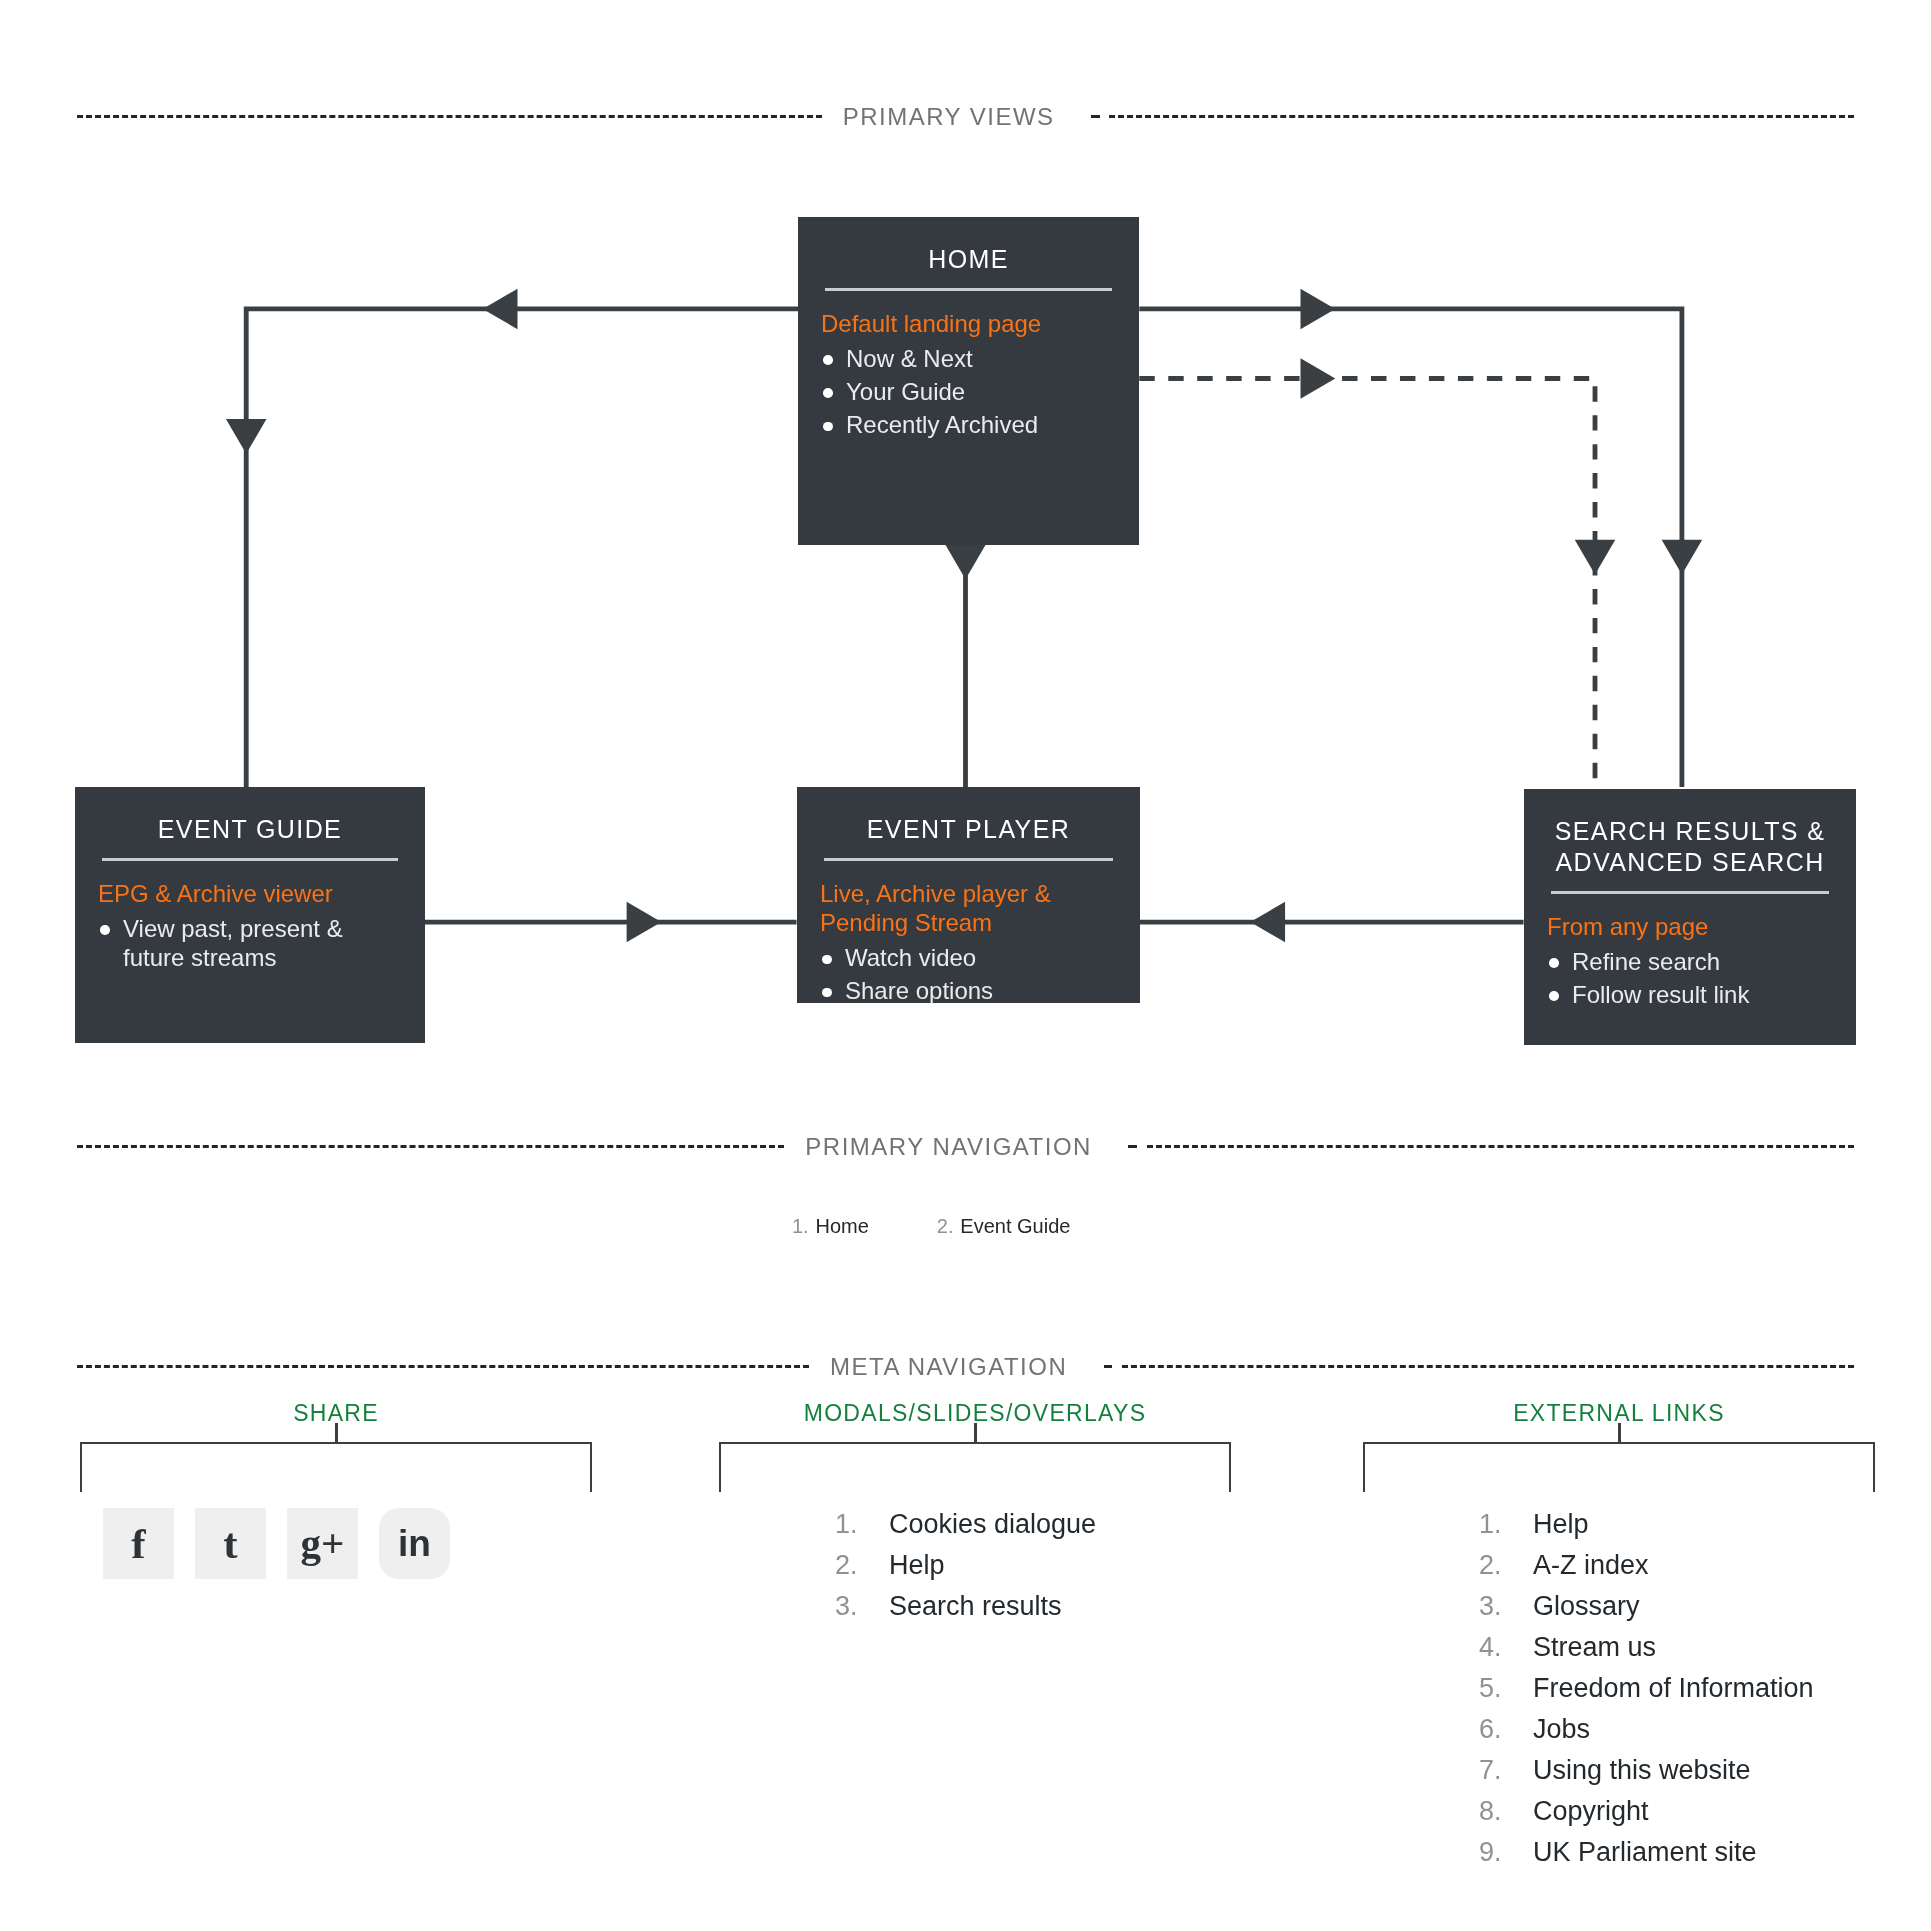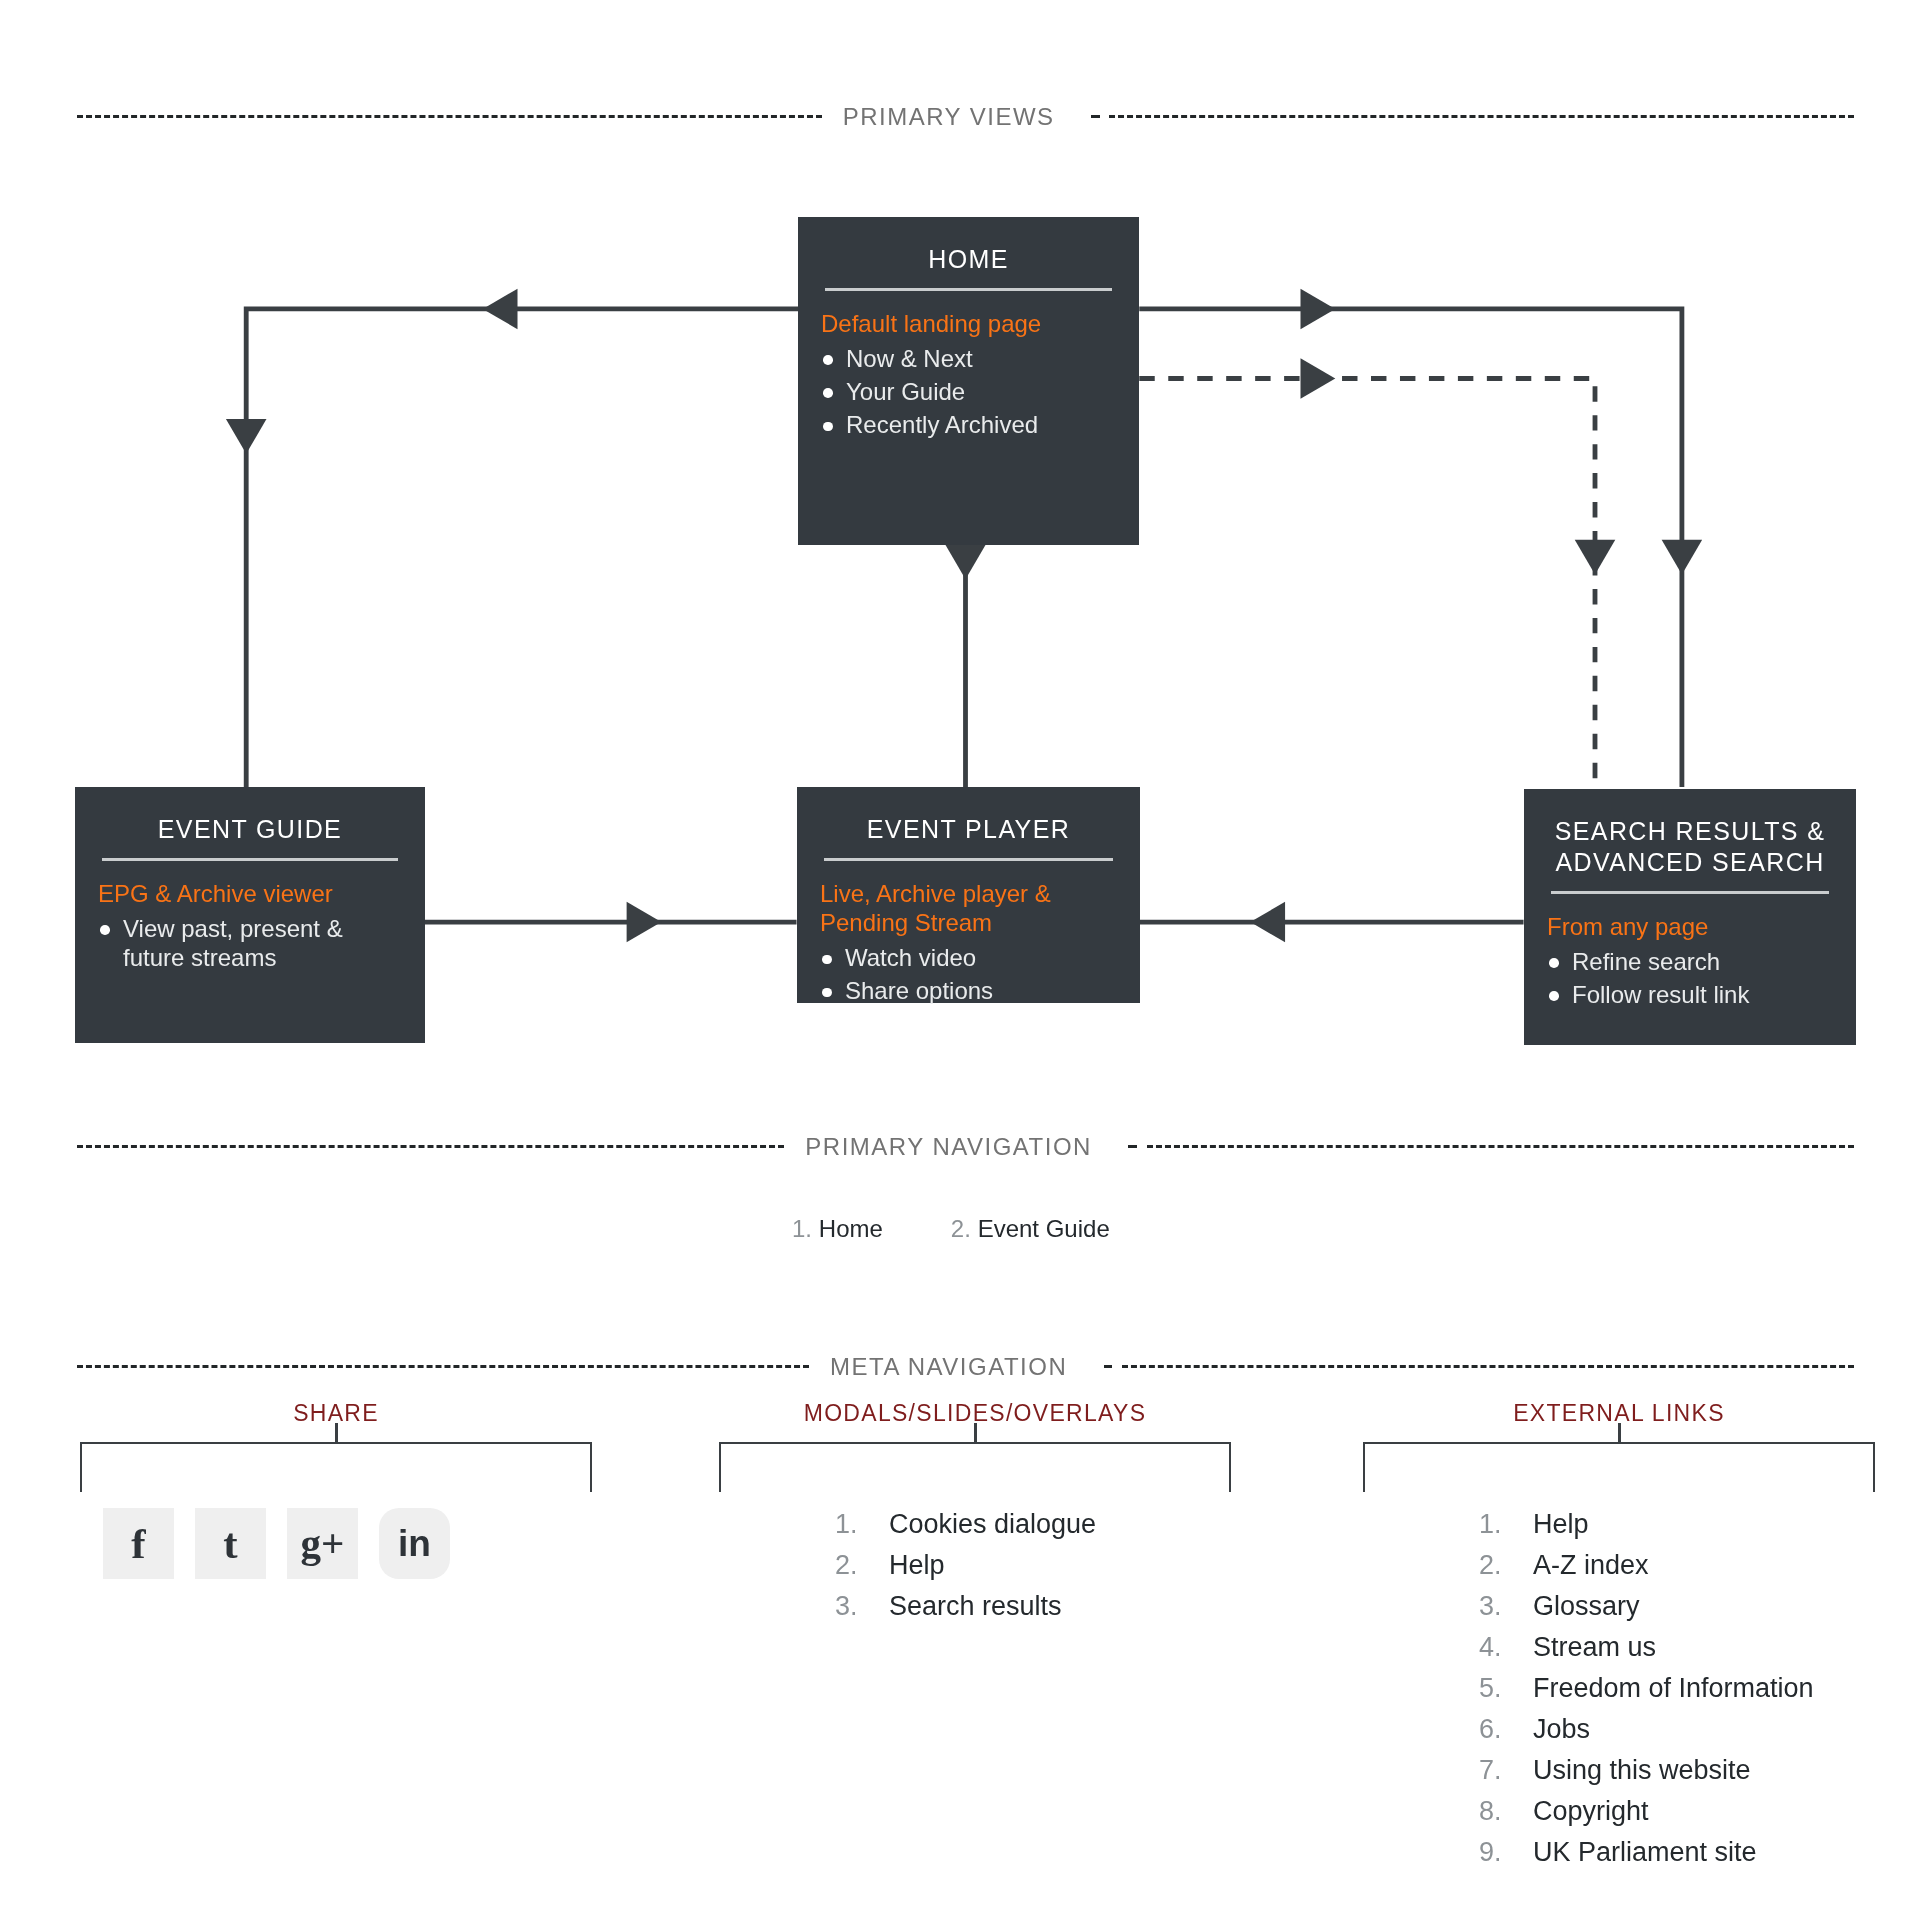--- a/index.html
+++ b/index.html
@@ -96,35 +96,35 @@
     border-radius: 50%;
     background: #ffffff;
   }
 
   
   #primary-nav-items {
     position: absolute;
     left: 792px; top: 1215px;
     display: flex;
     gap: 68px;
-    font-size: 24px;
+    font-size: 20px;
   }
   #primary-nav-items .pn-item { white-space: nowrap; }
   #primary-nav-items .pn-num { color: #8d9296; margin-right: 6.8px; }
   #primary-nav-items .pn-label { color: #24292d; }
 
   
   .meta-group { position: absolute; }
   .meta-group .mg-title {
     position: absolute;
     top: 0; left: 0; width: 100%;
     text-align: center;
     font-size: 23px;
     letter-spacing: 1.3px;
-    color: #7f1d1d;
+    color: #15803d;
     white-space: nowrap;
   }
   .bracket {
     position: absolute;
     left: 0; top: 42px;
     width: 100%;
     height: 50px;
     border-top: 2.9px solid #3a3f43;
     border-left: 2.9px solid #3a3f43;
     border-right: 2.9px solid #3a3f43;

